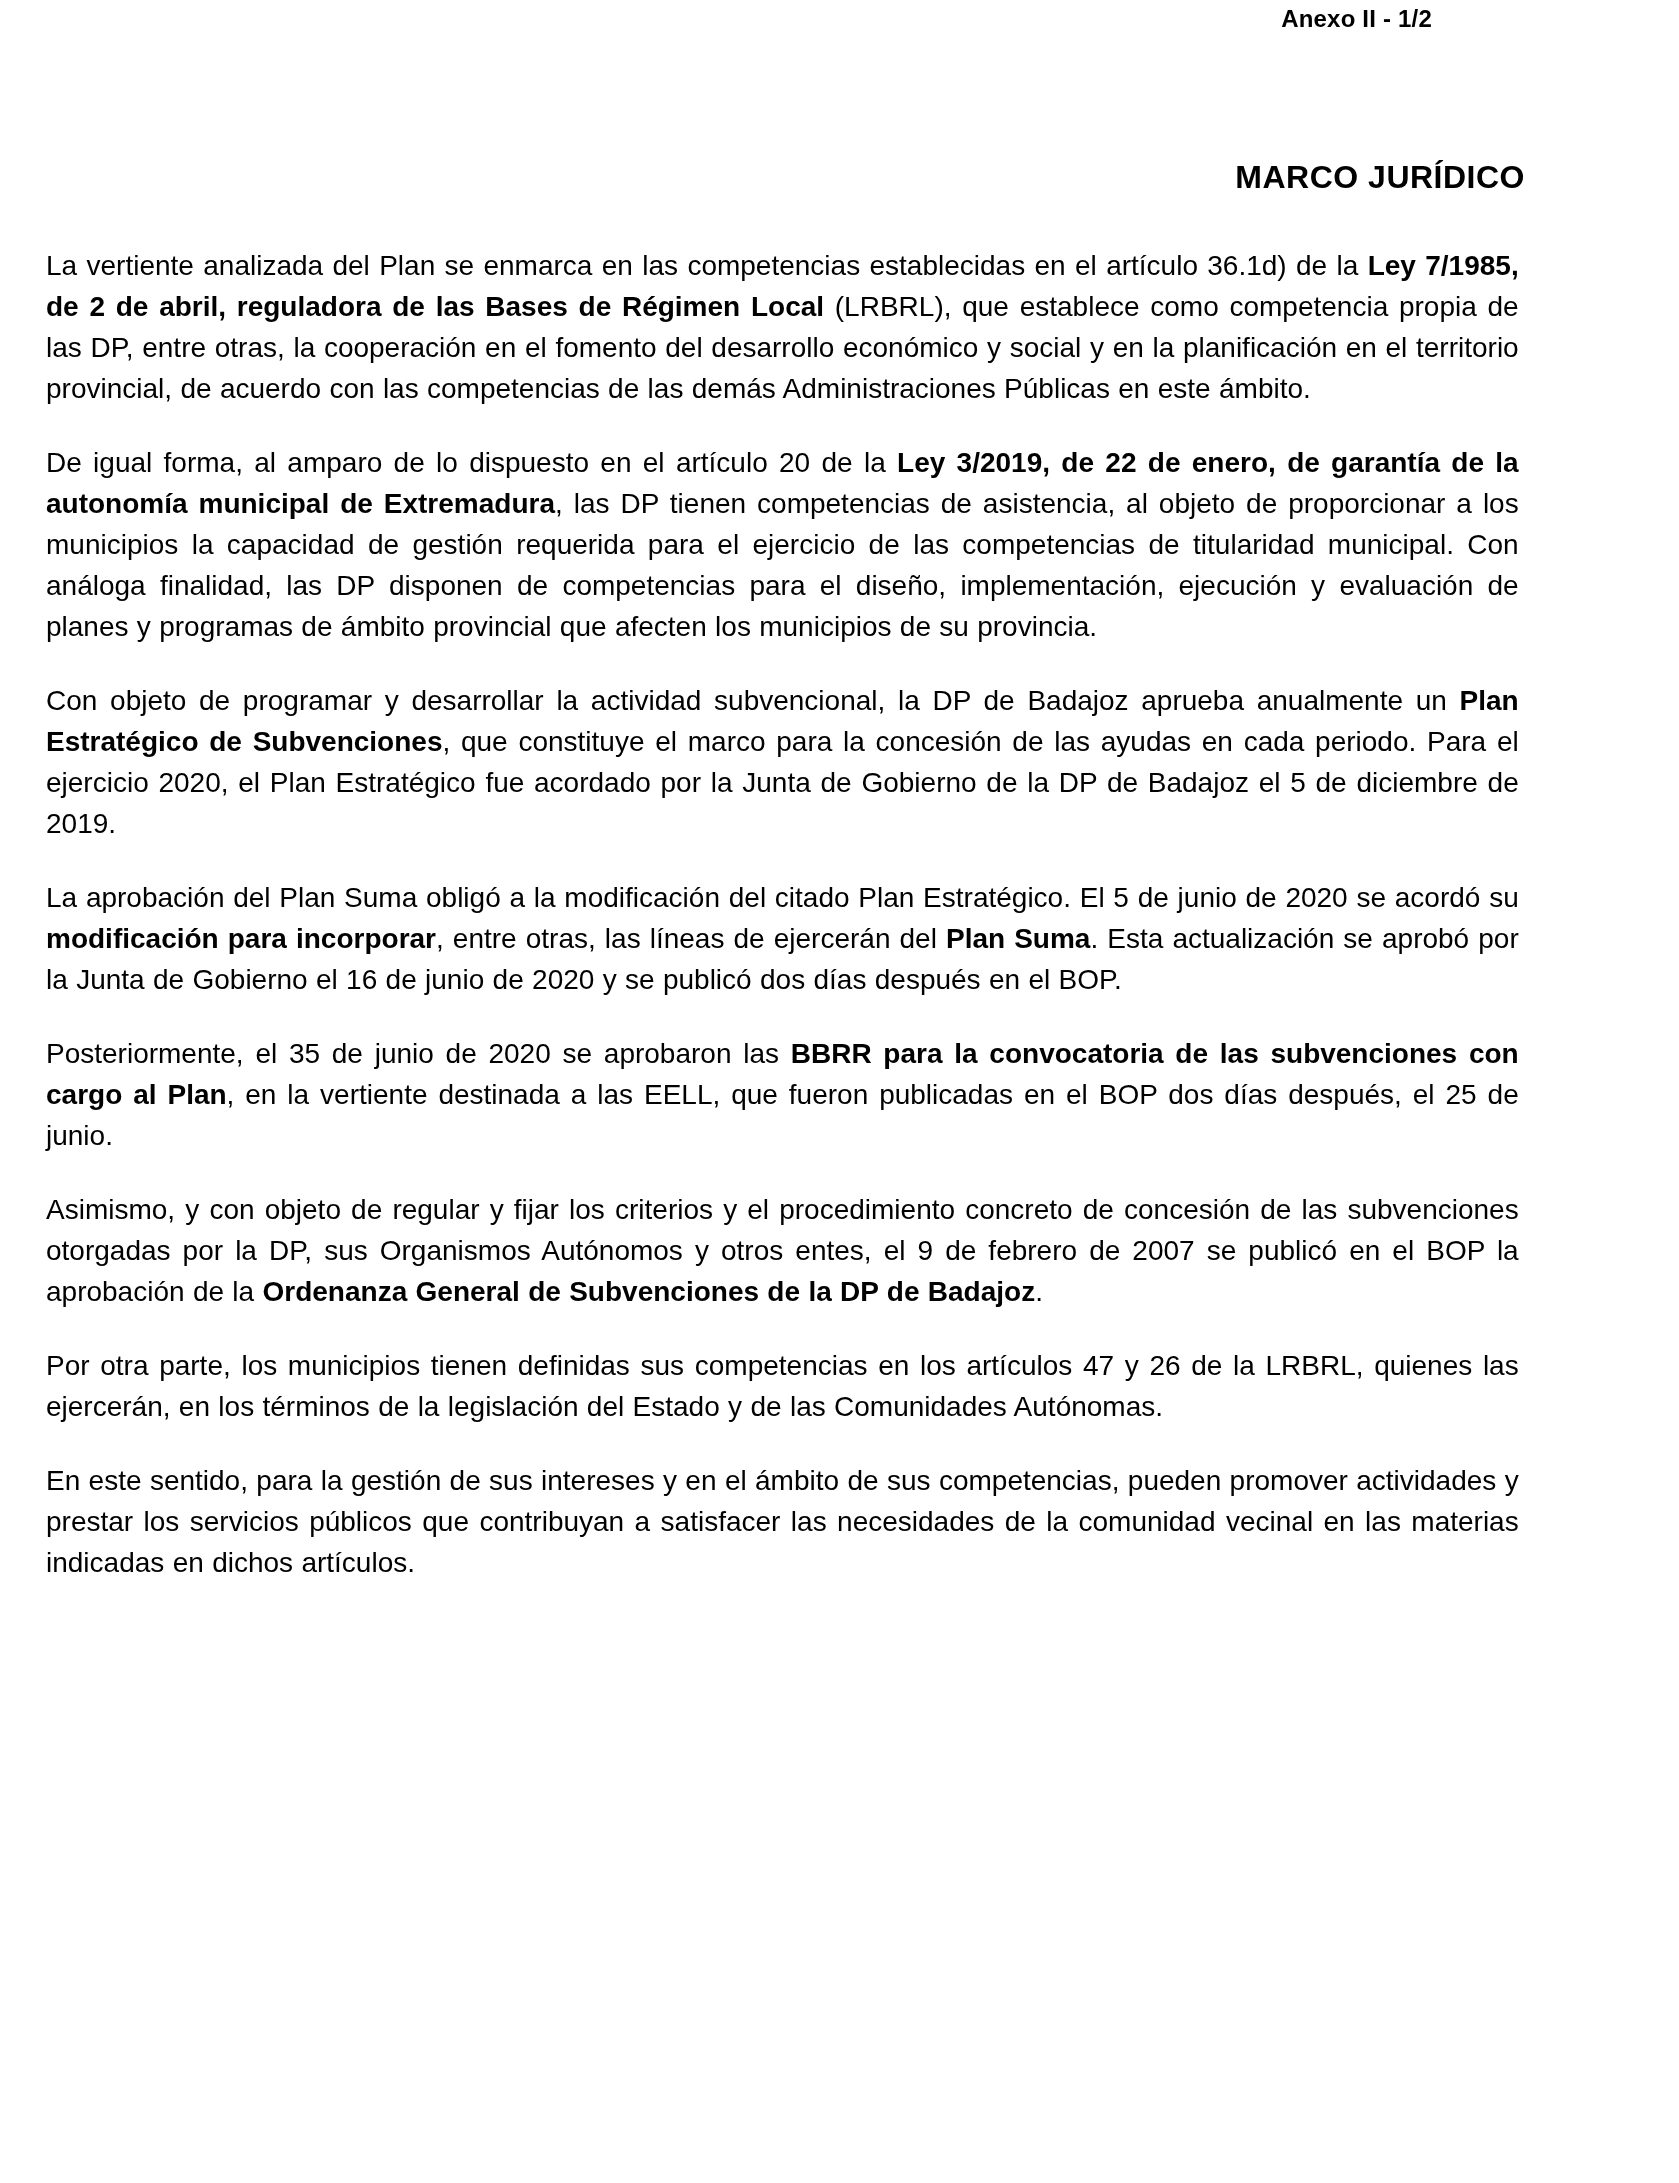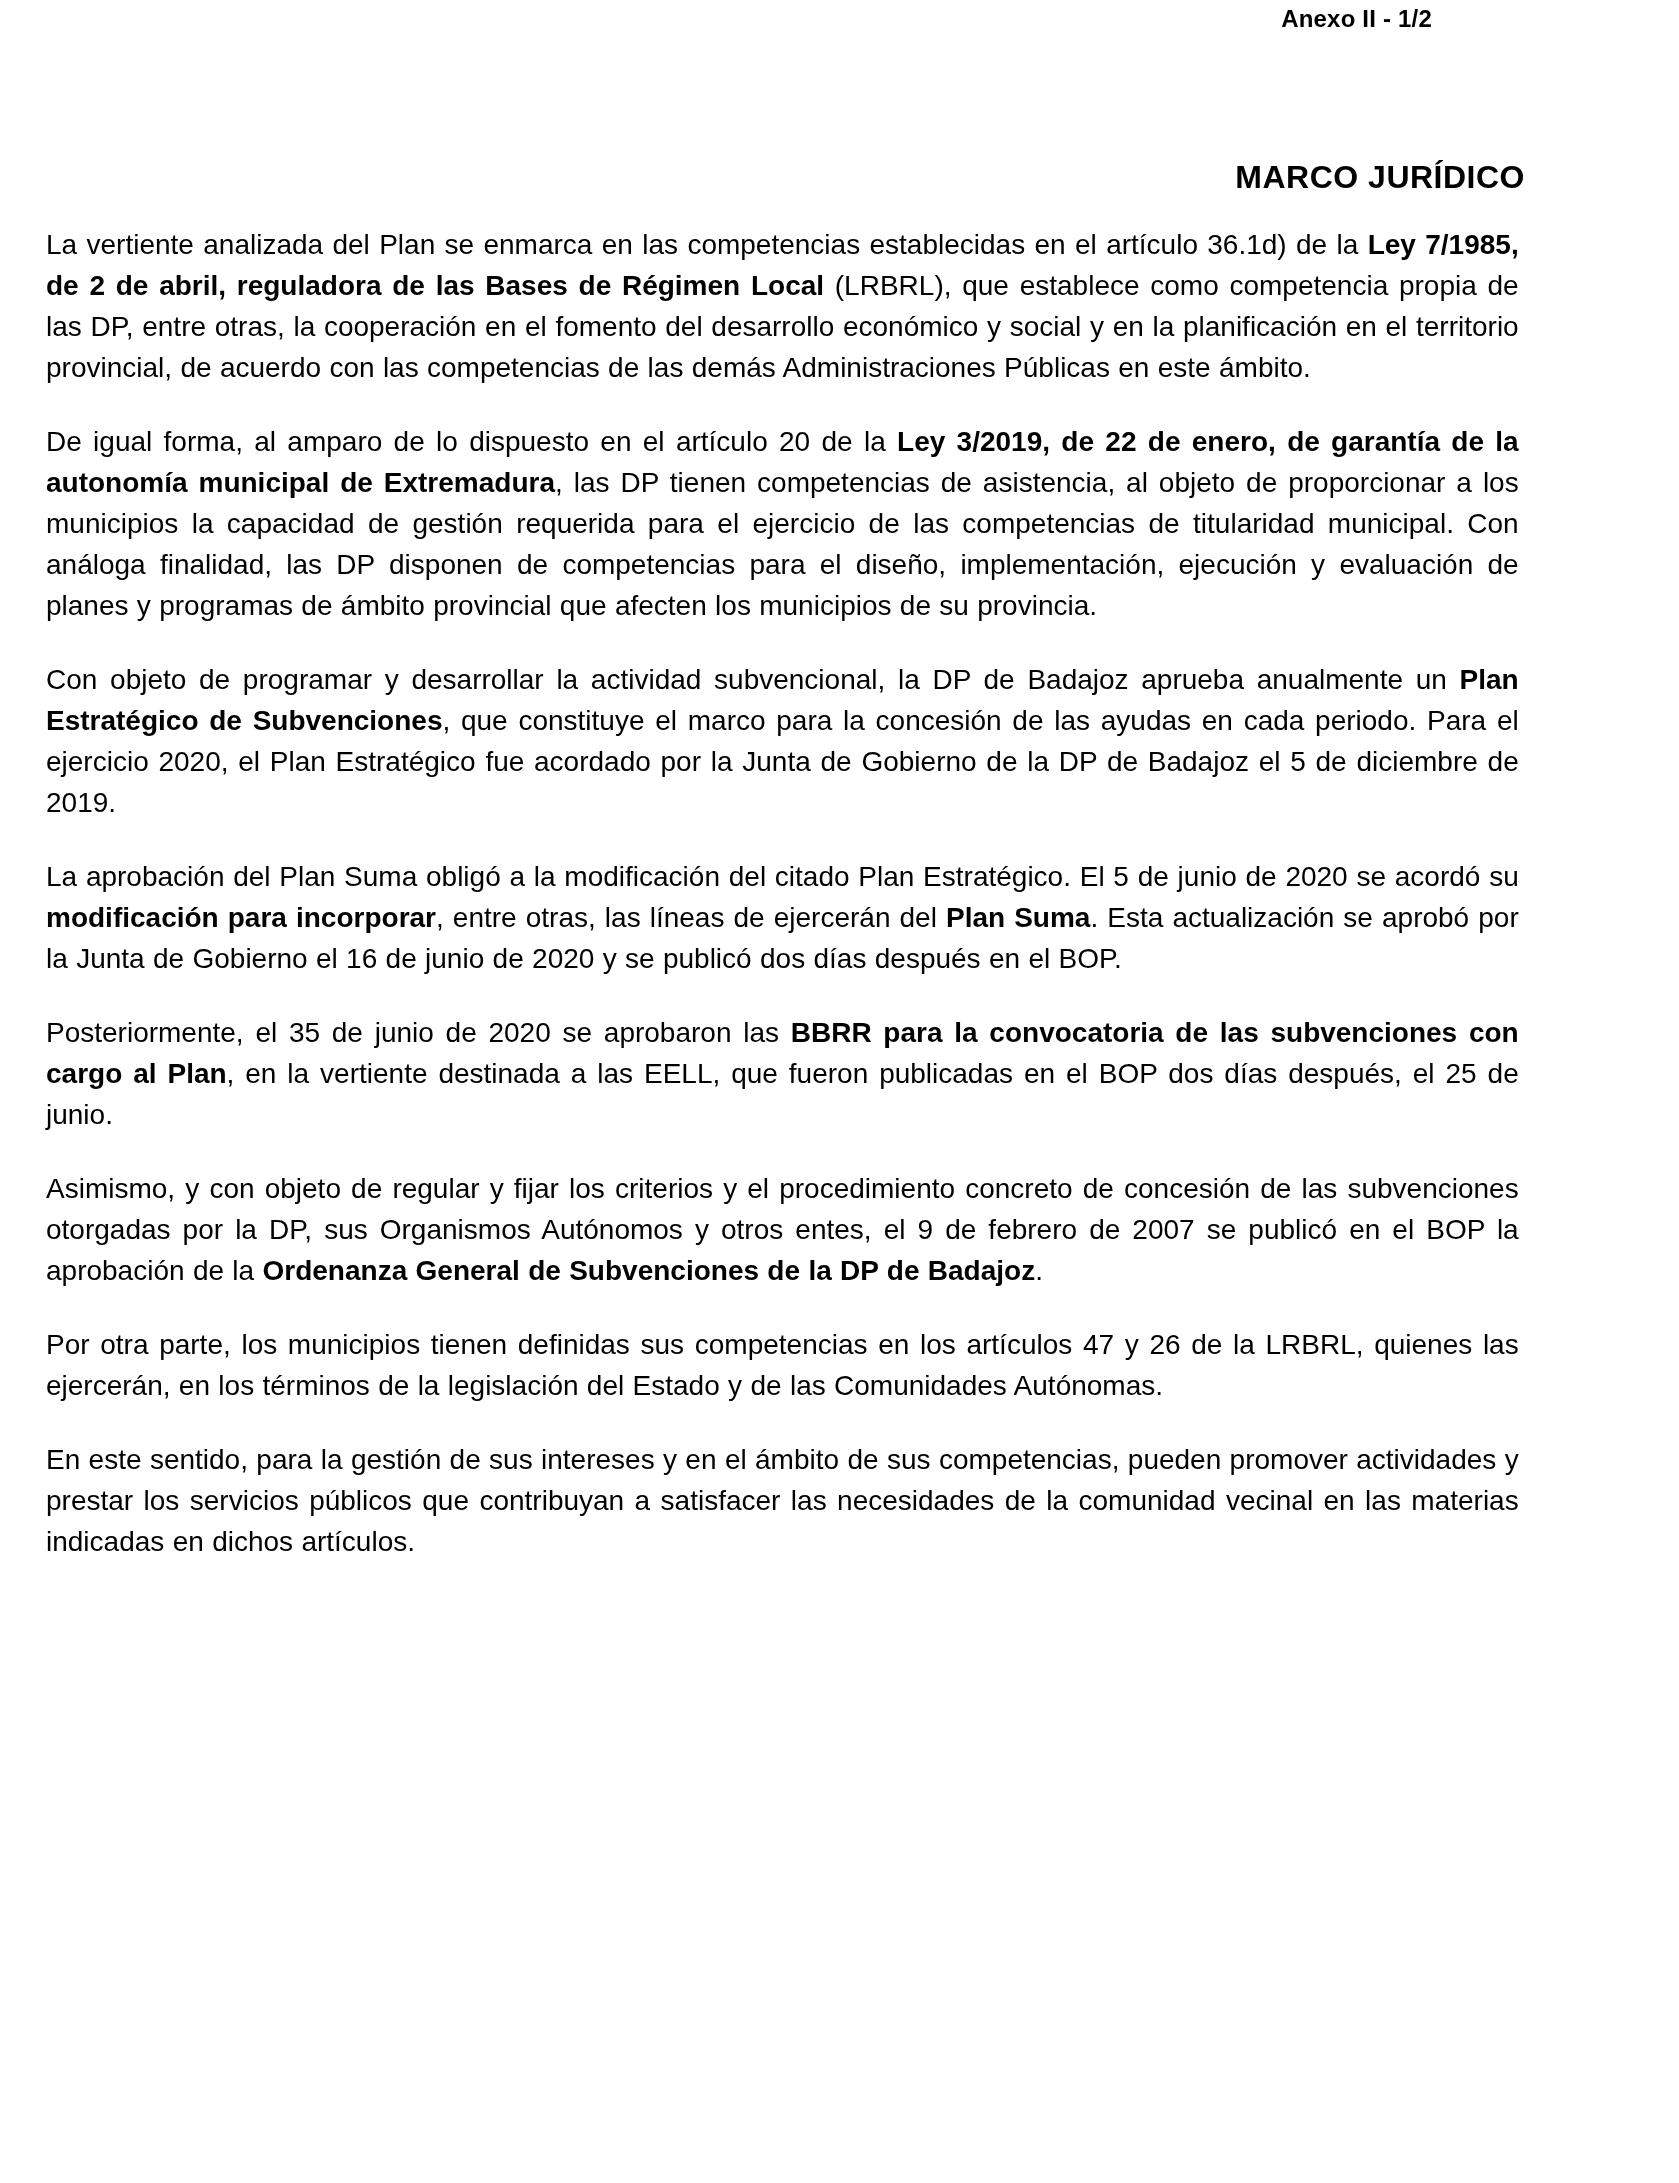--- a/index.html
+++ b/index.html
@@ -31,21 +31,21 @@
   }
   .doc-title {
     text-align: right;
     font-size: 32px;
     font-weight: bold;
     margin-top: 126px;
     margin-bottom: 0;
     letter-spacing: 0.5px;
   }
   .body-block {
-    margin-top: 28px;
+    margin-top: 49px;
     padding-left: 0;
     padding-right: 6.3px;
   }
   p.para {
     font-size: 28px;
     line-height: 1.465;
     text-align: justify;
     text-justify: inter-word;
     margin: 0 0 33px 0;
     word-spacing: 0.02em;

